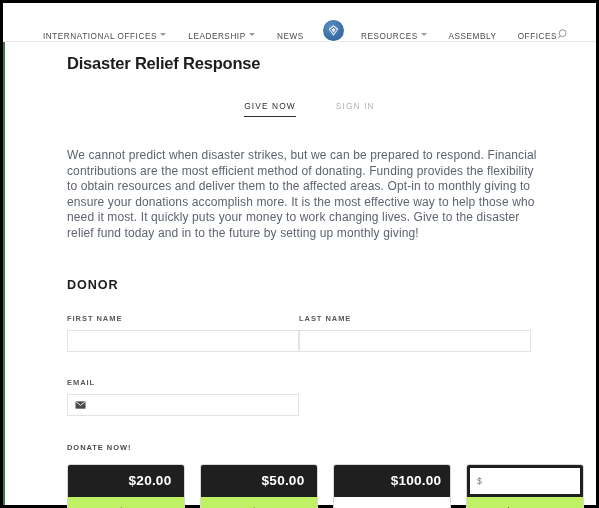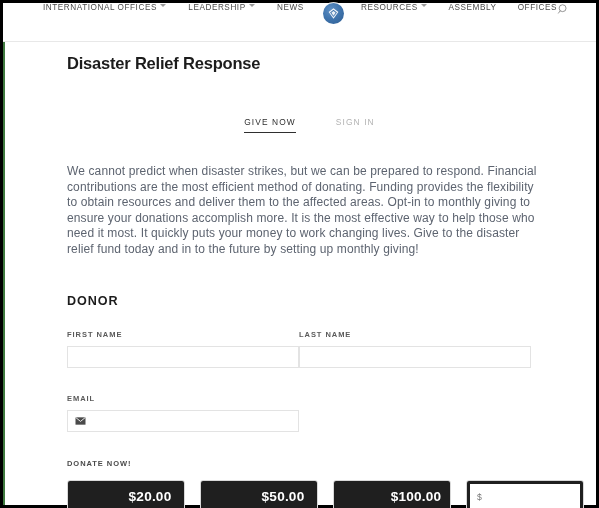--- a/index.html
+++ b/index.html
@@ -26,21 +26,21 @@
   }
 
   
   #navbar {
     box-sizing: border-box;
     position: relative;
     height: 39px;
     background: #ffffff;
     border-bottom: 1px solid #e8e8e8;
     display: flex;
-    align-items: flex-start;
+    align-items: flex-end;
     padding-left: 40px;
     padding-right: 26px;
   }
   .nav-item {
     display: flex;
     align-items: baseline;
     gap: 3px;
     font-size: 8.2px;
     letter-spacing: 0.55px;
     color: #4a4a4a;
@@ -108,21 +108,21 @@
     font-weight: bold;
     color: #1c1c1c;
     letter-spacing: -0.2px;
   }
 
   
   #tab-row {
     display: flex;
     justify-content: center;
     gap: 40px;
-    margin-top: 44px;
+    margin-top: 28px;
     padding-right: 44px;
   }
   .tab {
     font-size: 8.4px;
     letter-spacing: 1.1px;
     padding-bottom: 5px;
     cursor: pointer;
   }
   .tab.active {
     color: #2f2f2f;

